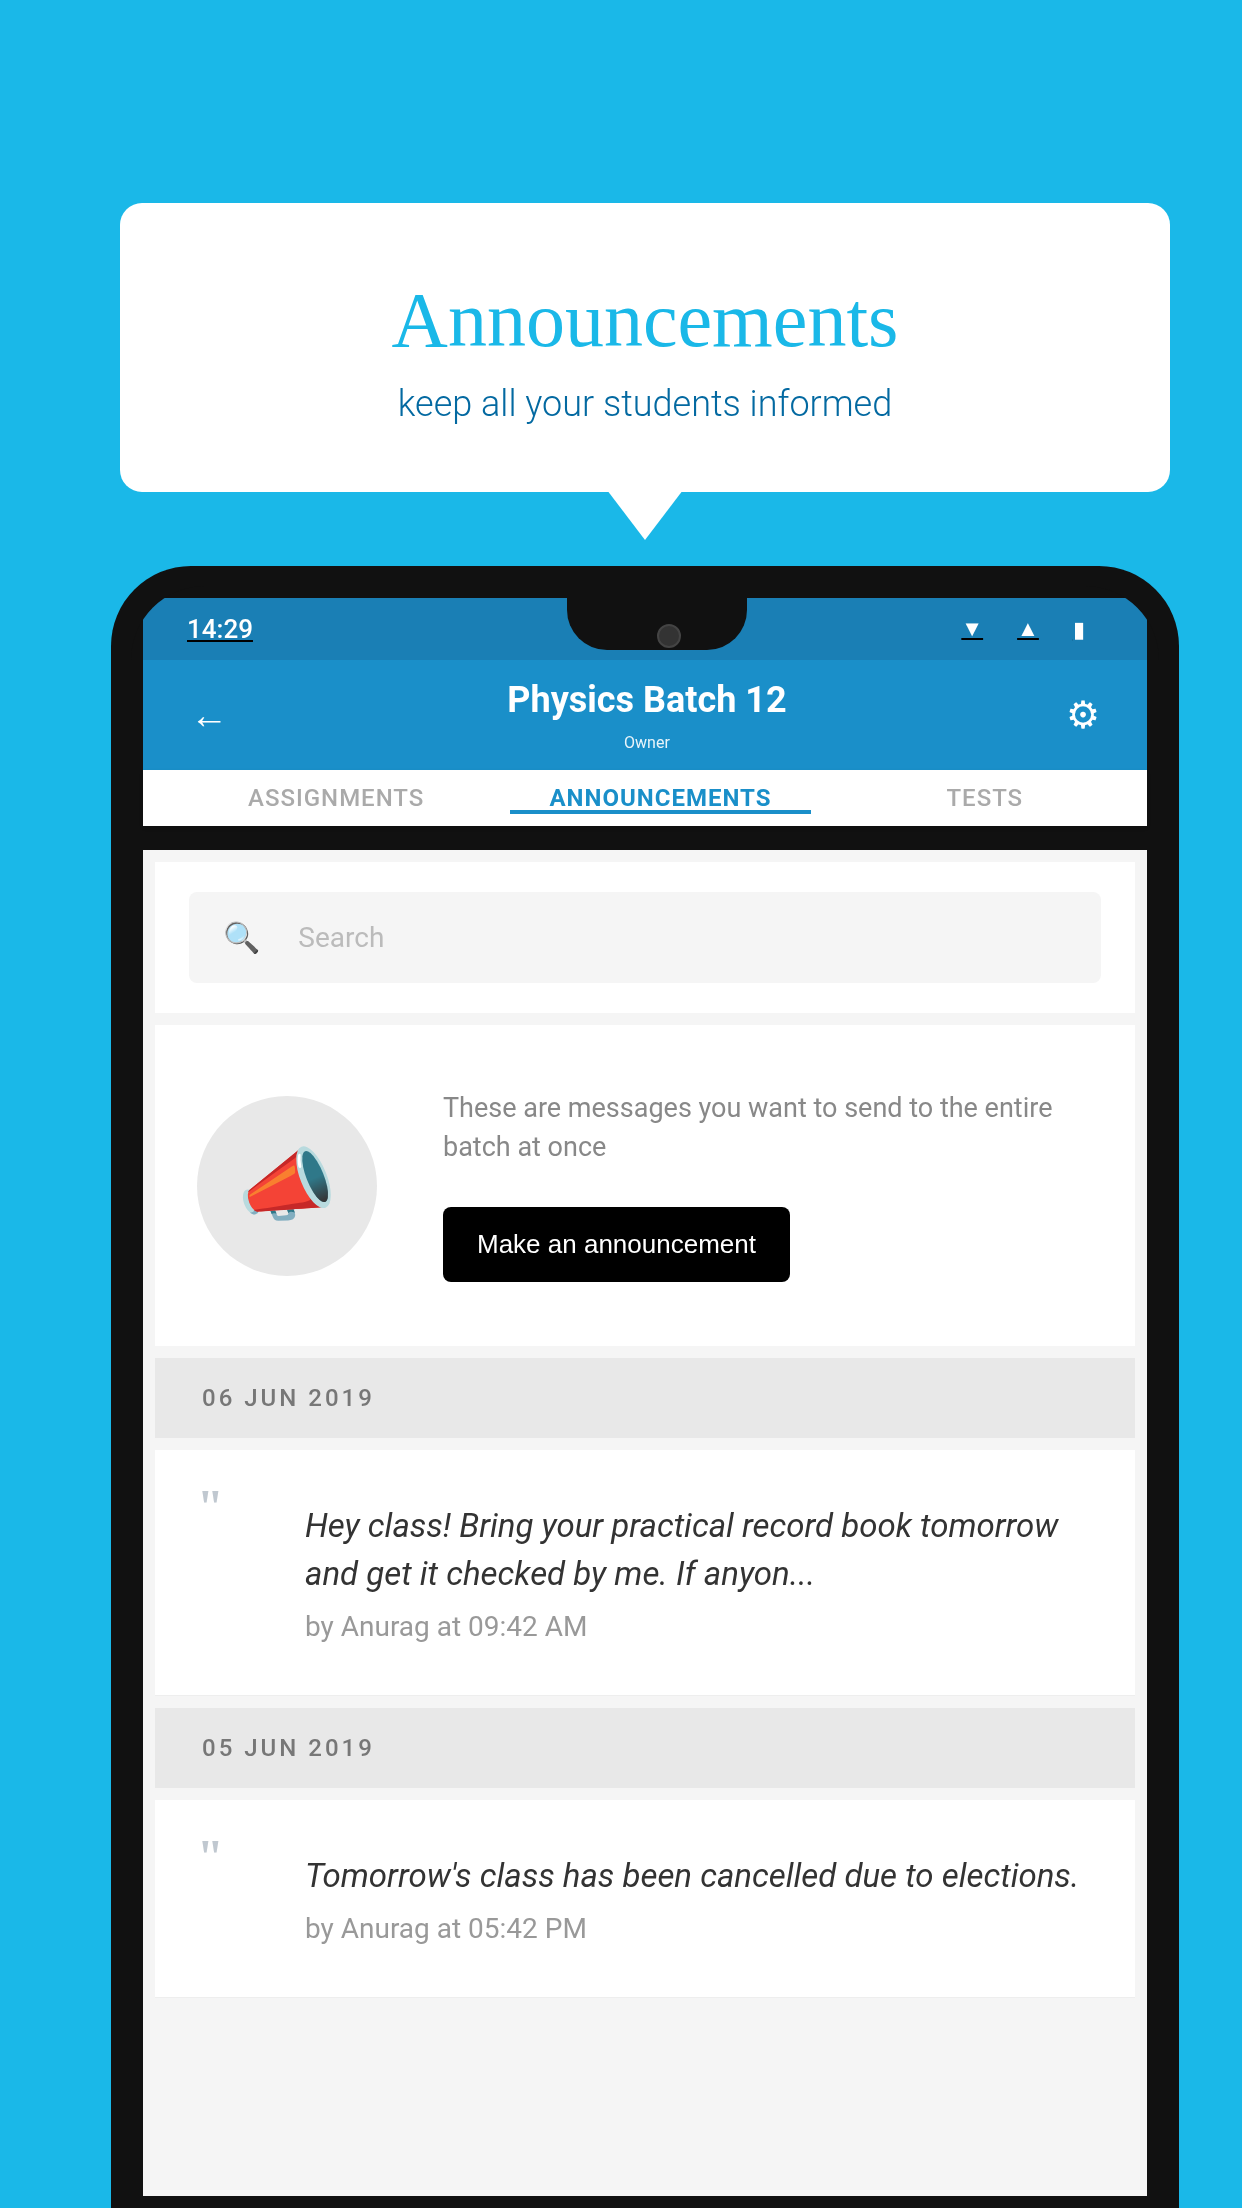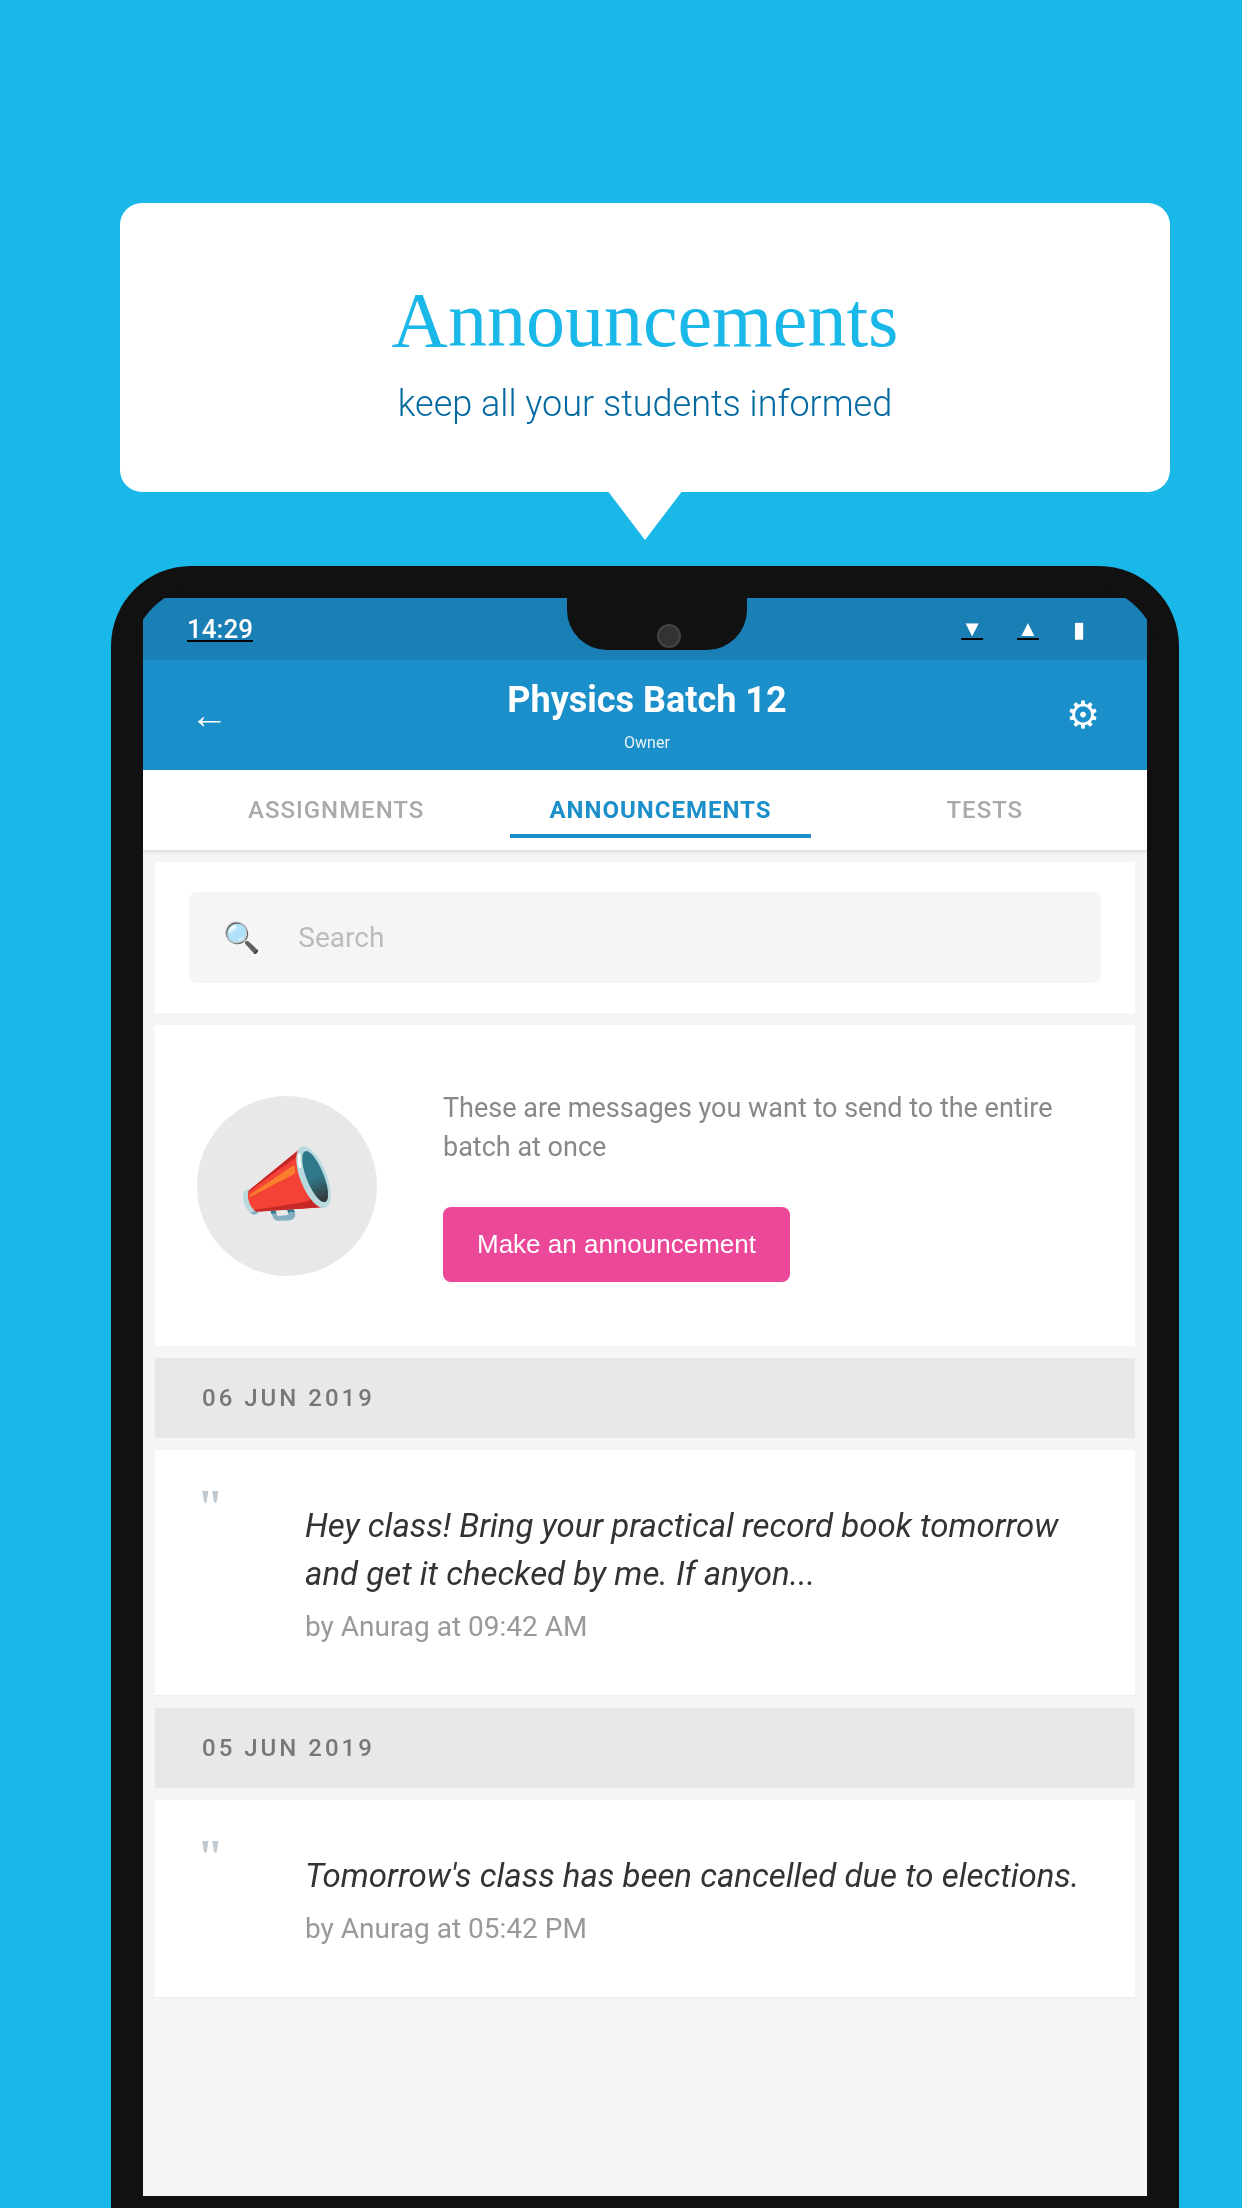--- a/index.html
+++ b/index.html
@@ -179,21 +179,21 @@
       font-size: 38px;
       cursor: pointer;
     }
 
     
     .tabs-bar {
       position: absolute;
       top: 172px;
       left: 0;
       right: 0;
-      height: 80px;
+      height: 56px;
       background: white;
       display: flex;
       align-items: stretch;
       z-index: 5;
       box-shadow: 0 2px 4px rgba(0,0,0,0.1);
       padding-left: 31px;
     }
 
     .tab-item {
       flex: 1;
@@ -290,21 +290,21 @@
     }
 
     .promo-description {
       color: #888;
       font-size: 27px;
       line-height: 1.45;
       margin-bottom: 28px;
     }
 
     .make-announcement-btn {
-      background: #ec4899;
+      background: #000000;
       color: white;
       border: none;
       border-radius: 8px;
       padding: 22px 34px;
       font-size: 26px;
       font-weight: 500;
       cursor: pointer;
       display: inline-block;
     }
 

